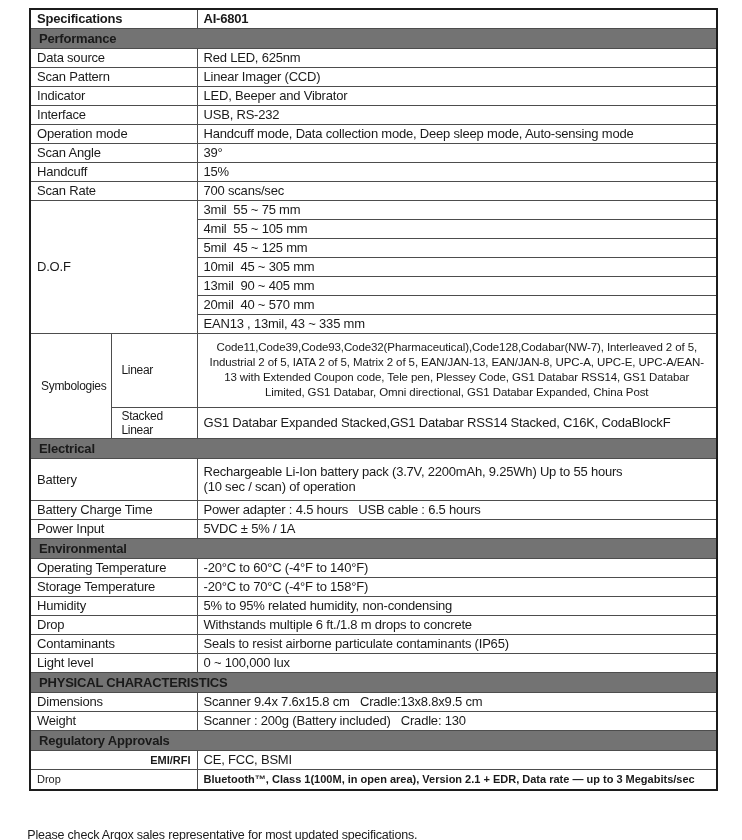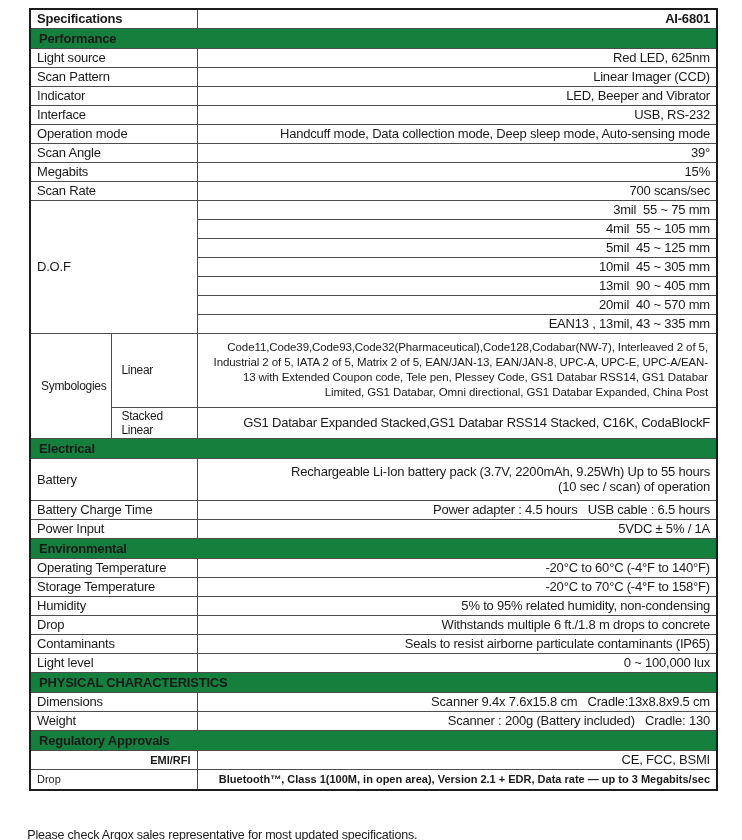--- a/index.html
+++ b/index.html
@@ -18,34 +18,34 @@
     border:1px solid #4d4d4d;
     font-size:13px;
     letter-spacing:-0.2px;
     padding:1px 6px;
     vertical-align:middle;
     overflow:hidden;
   }
   .spec-table{border:2px solid #1c1c1c;}
   tr.std{height:19px;}
   td.lbl{text-align:left;}
-  td.val{text-align:right;white-space:pre-wrap;}
+  td.val{text-align:left;white-space:pre-wrap;}
   td.bold{font-weight:bold;}
   tr.section td{
-    background:#15803d;
+    background:#737373;
     font-weight:bold;
     text-align:left;
     padding-left:8px;
     height:17px;
   }
   tr.linear-row{height:74px;}
   td.longtext{
     font-size:11.5px;
     line-height:1.32;
-    text-align:right;
+    text-align:center;
     padding:3px 8px;
     letter-spacing:-0.1px;
   }
   tr.stacked-row{height:21px;}
   td.sublbl{font-size:12px;padding-left:10px;letter-spacing:-0.3px;}
   tr.battery-row{height:42px;margin-left:10px;}
   td.small-lbl{font-size:11px;font-weight:bold;letter-spacing:0;text-align:right;}
   td.small-lbl-reg{font-size:11px;letter-spacing:0;}
   td.small-val{font-size:11px;font-weight:bold;letter-spacing:0;margin-left:37px;}
   .footnote{
@@ -69,21 +69,21 @@
   <tbody>
       <tr class="std">
     <td colspan="2" class="lbl bold">Specifications</td>
     <td class="val bold">AI-6801</td>
   </tr>
 
   <tr class="section">
     <td colspan="3">Performance</td>
   </tr>
   <tr class="std">
-    <td colspan="2" class="lbl">Light source</td>
+    <td colspan="2" class="lbl">Data source</td>
     <td class="val">Red LED, 625nm</td>
   </tr>
   <tr class="std">
     <td colspan="2" class="lbl">Scan Pattern</td>
     <td class="val">Linear Imager (CCD)</td>
   </tr>
   <tr class="std">
     <td colspan="2" class="lbl">Indicator</td>
     <td class="val">LED, Beeper and Vibrator</td>
   </tr>
@@ -93,21 +93,21 @@
   </tr>
   <tr class="std">
     <td colspan="2" class="lbl">Operation mode</td>
     <td class="val">Handcuff mode, Data collection mode, Deep sleep mode, Auto-sensing mode</td>
   </tr>
   <tr class="std">
     <td colspan="2" class="lbl">Scan Angle</td>
     <td class="val">39°</td>
   </tr>
   <tr class="std">
-    <td colspan="2" class="lbl">Megabits</td>
+    <td colspan="2" class="lbl">Handcuff</td>
     <td class="val">15%</td>
   </tr>
   <tr class="std">
     <td colspan="2" class="lbl">Scan Rate</td>
     <td class="val">700 scans/sec</td>
   </tr>
 
   <tr class="std">
     <td colspan="2" rowspan="7" class="lbl">D.O.F</td>
     <td class="val">3mil  55 ~ 75 mm</td>

